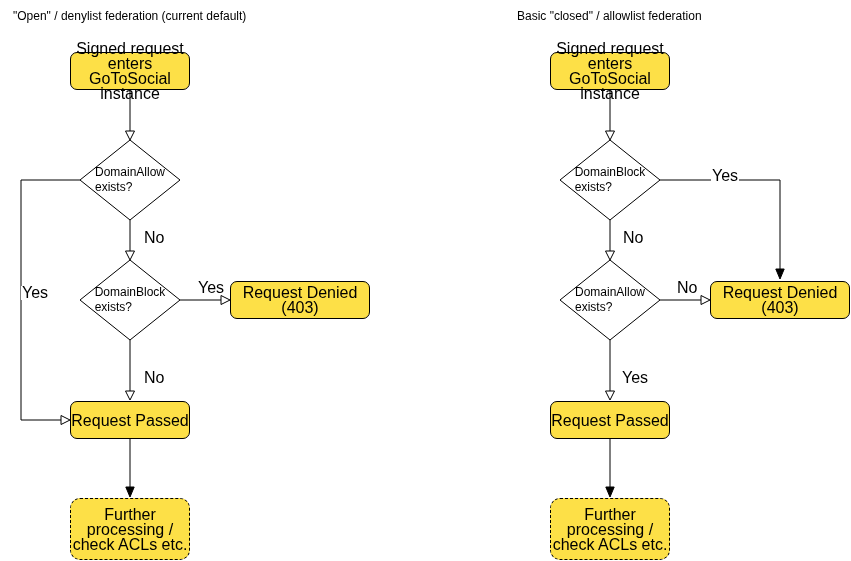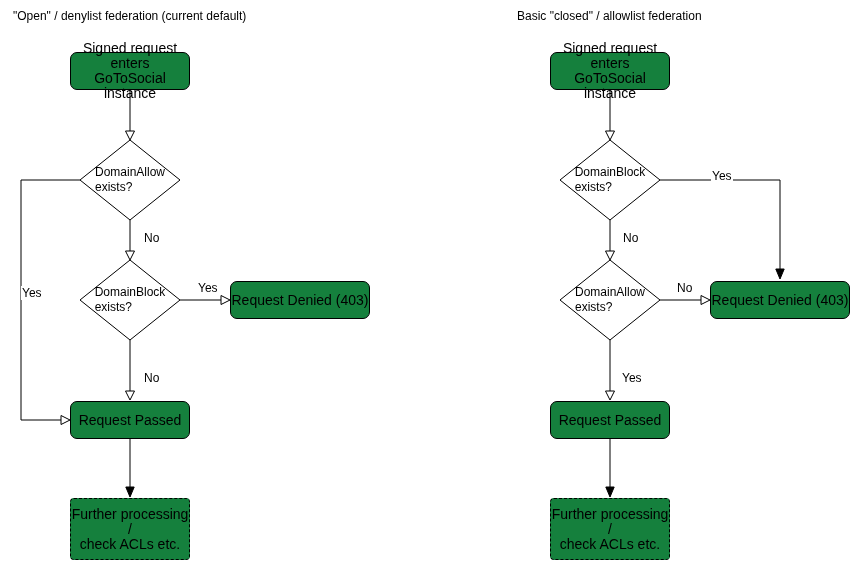--- a/index.html
+++ b/index.html
@@ -15,48 +15,48 @@
   .wires { position: absolute; left: 0; top: 0; }
   .chart-title {
     position: absolute;
     font-size: 12px;
     line-height: 14px;
     white-space: nowrap;
   }
   .node {
     position: absolute;
     box-sizing: border-box;
-    background: #15803d;
+    background: #fde047;
     border: 1px solid #000000;
     border-radius: 7px;
     display: flex;
     align-items: center;
     justify-content: center;
     text-align: center;
-    font-size: 14px;
+    font-size: 16px;
     line-height: 15px;
     white-space: pre-line;
   }
   .node.dashed {
     border-style: dashed;
-    border-radius: 4px;
+    border-radius: 10px;
   }
   .diamond-text {
     position: absolute;
     display: flex;
     align-items: center;
     justify-content: center;
     text-align: left;
     font-size: 12px;
     line-height: 15px;
     white-space: pre-line;
   }
   .edge-label {
     position: absolute;
-    font-size: 12px;
+    font-size: 16px;
     line-height: 14px;
     background: #ffffff;
     padding: 0 1px;
     white-space: nowrap;
   }
 </style>
 </head>
 <body>
 
 <div class="canvas">

